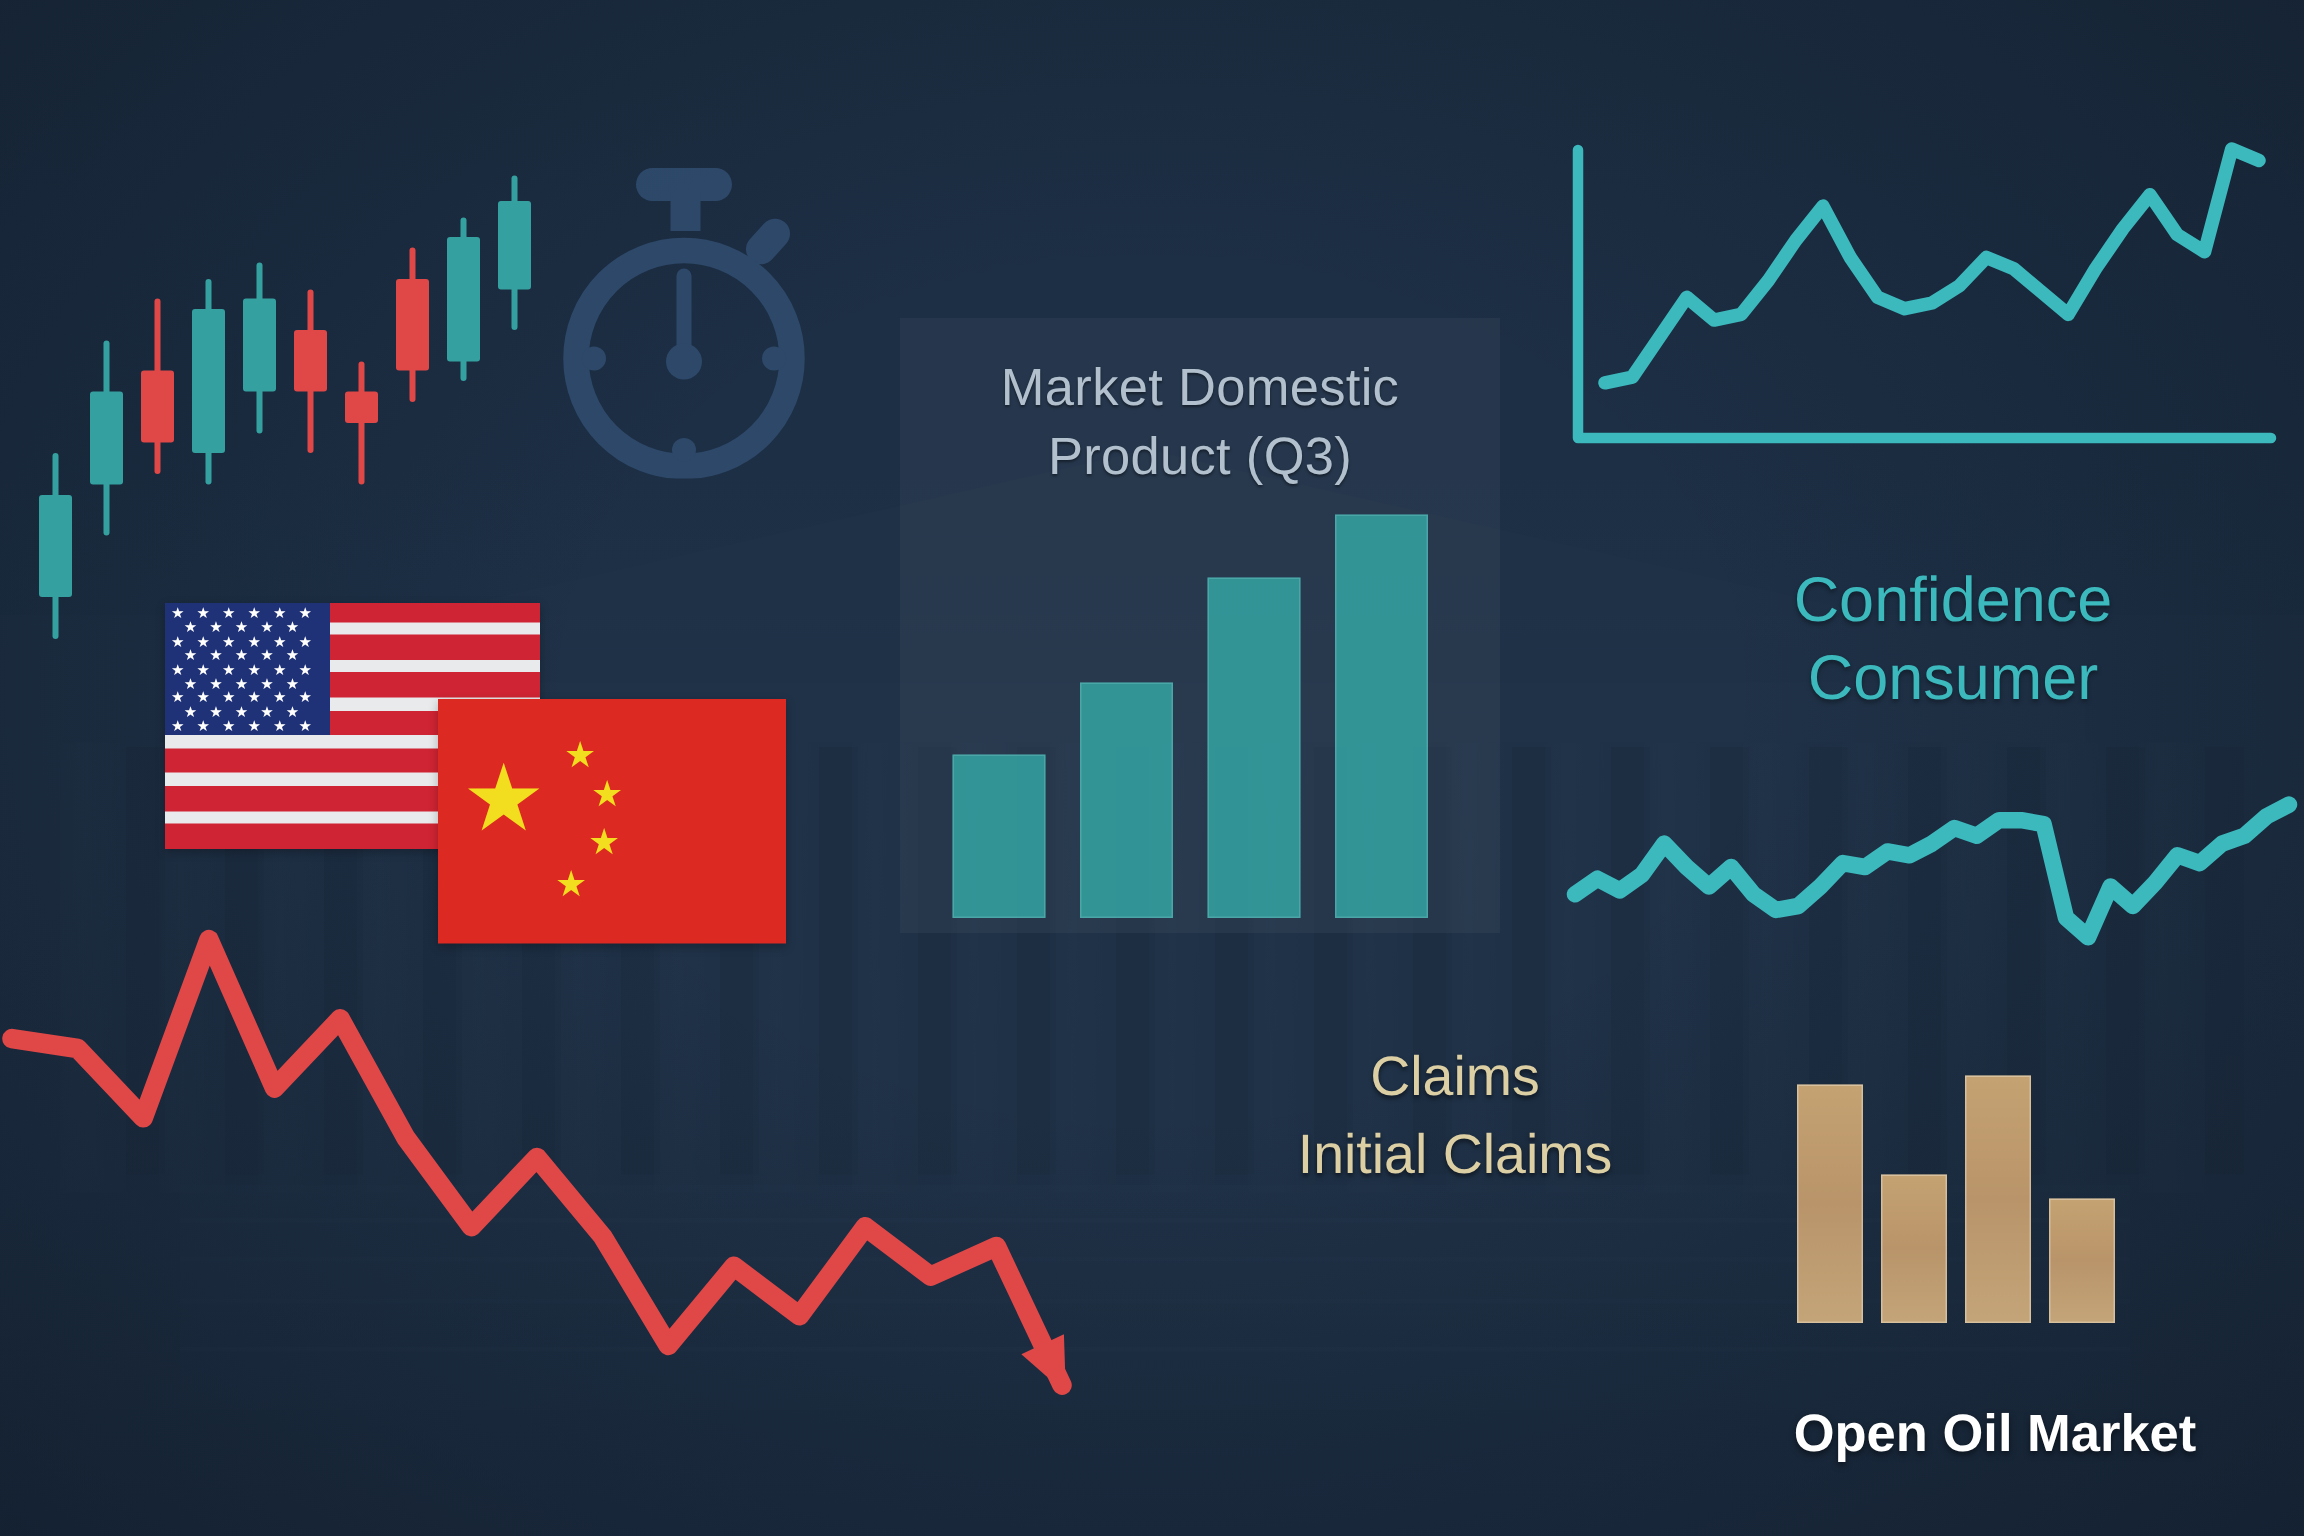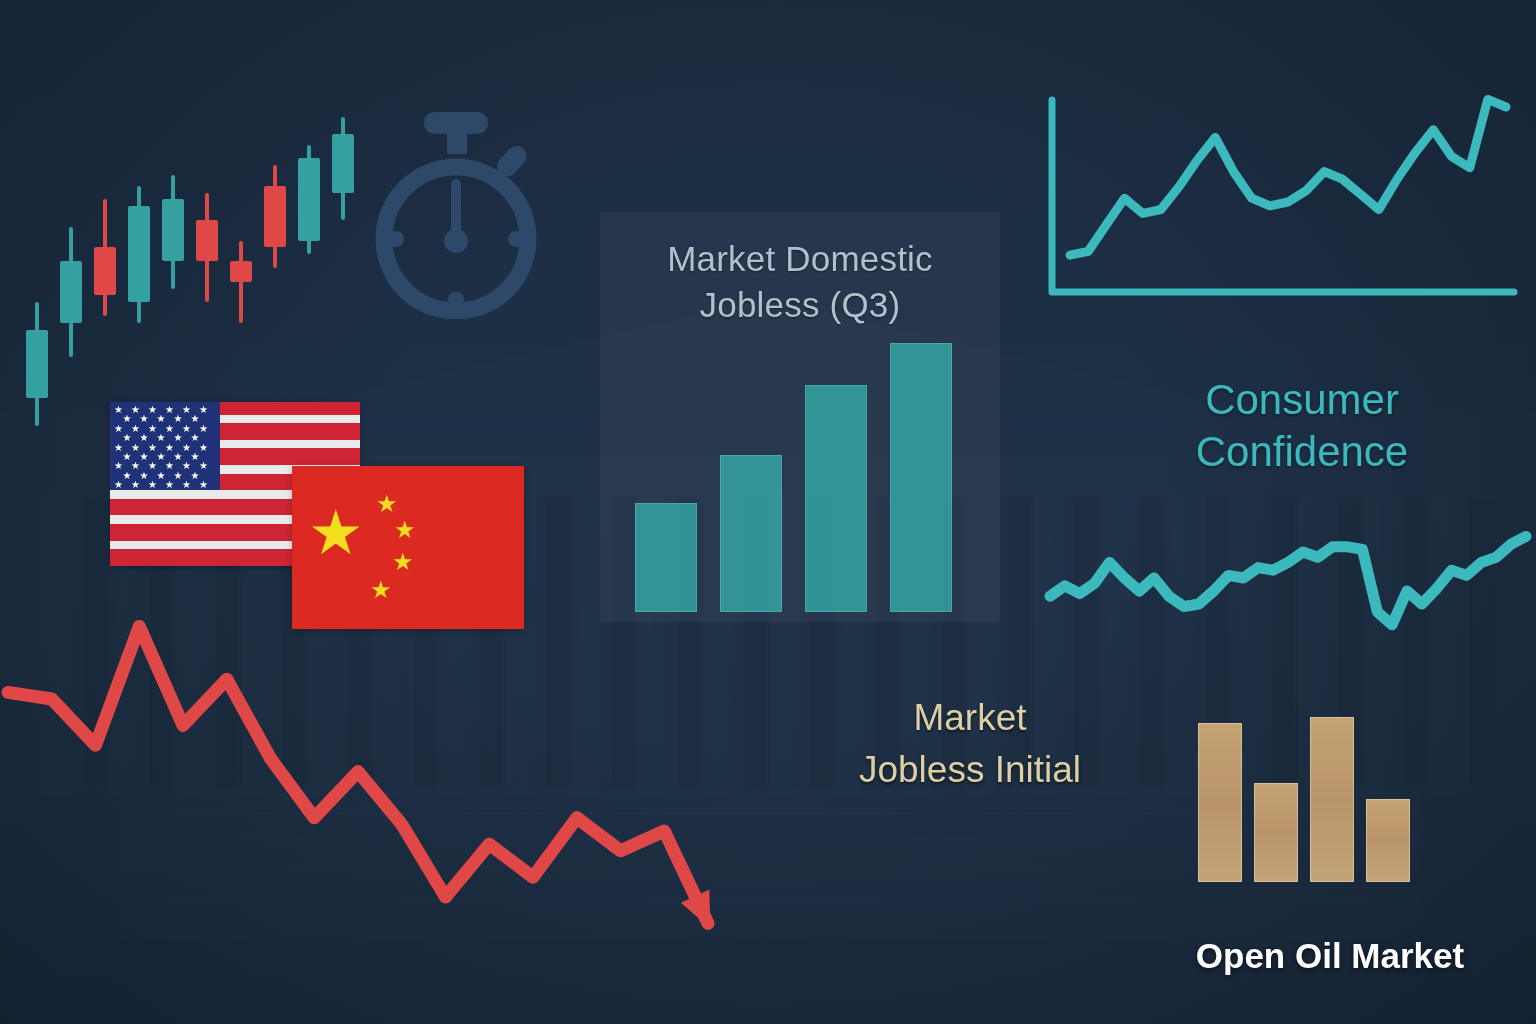--- a/index.html
+++ b/index.html
@@ -253,51 +253,51 @@
     <div class="cn-star" style="left:16px;top:36px;font-size:62px;">★</div>
     <div class="cn-star" style="left:84px;top:26px;font-size:24px;">★</div>
     <div class="cn-star" style="left:102px;top:52px;font-size:24px;">★</div>
     <div class="cn-star" style="left:100px;top:84px;font-size:24px;">★</div>
     <div class="cn-star" style="left:78px;top:112px;font-size:24px;">★</div>
   </div>
 
   <div class="gdp-panel"></div>
   <div class="gdp-title">
     <div>Market Domestic</div>
-    <div>Jobless (Q3)</div>
+    <div>Product (Q3)</div>
   </div>
   <div class="layer" style="left:600px;top:330px;width:400px;height:280px;" id="gdp-bars">
       <div class="gdp-bar" style="left: 35px; top: 173.091px; width: 60px; height: 106.909px;"></div>
       <div class="gdp-bar" style="left: 120px; top: 124.982px; width: 60px; height: 155.018px;"></div>
       <div class="gdp-bar" style="left: 205px; top: 55.4909px; width: 60px; height: 224.509px;"></div>
       <div class="gdp-bar" style="left: 290px; top: 12.7273px; width: 60px; height: 267.273px;"></div>
     </div>
 
   <svg class="layer" style="left:1030px;top:80px;" width="500" height="240" viewBox="0 0 500 240">
     <polyline id="cc-axis" points="22,20 22,212 484,212" fill="none" stroke="#3bb9bd" stroke-width="7" stroke-linecap="round" stroke-linejoin="round"></polyline>
     <polyline id="cc-line" points="40.0,175.2 58.2,171.4 76.3,144.8 94.5,118.2 112.7,133.4 130.8,129.6 149.0,106.8 167.2,80.2 185.3,57.4 203.5,91.6 221.7,118.2 239.8,125.8 258.0,122.0 276.2,110.6 294.3,91.6 312.5,99.2 330.7,114.4 348.8,129.6 367.0,99.2 385.2,72.6 403.3,49.8 421.5,76.4 439.7,87.8 457.8,19.4 476.0,27.0" fill="none" stroke="#3bb9bd" stroke-width="9" stroke-linecap="round" stroke-linejoin="round"></polyline>
   </svg>
 
   <div class="lbl-consumer">
+    <div>Confidence</div>
     <div>Consumer</div>
-    <div>Confidence</div>
   </div>
 
   <svg class="layer" style="left:1040px;top:495px;" width="496" height="160" viewBox="0 0 496 160">
     <polyline id="mi-line" points="10.0,101.2 24.9,90.8 39.8,98.6 54.6,88.2 69.5,67.4 84.4,83.0 99.3,96.0 114.1,83.0 129.0,101.2 143.9,111.6 158.8,109.0 173.6,96.0 188.5,80.4 203.4,83.0 218.3,72.6 233.1,75.2 248.0,67.4 262.9,57.0 277.8,62.2 292.6,51.8 307.5,51.8 322.4,54.4 337.3,116.8 352.1,129.8 367.0,96.0 381.9,109.0 396.8,93.4 411.6,75.2 426.5,80.4 441.4,67.4 456.3,62.2 471.1,49.2 486.0,41.4" fill="none" stroke="#3bb9bd" stroke-width="11" stroke-linecap="round" stroke-linejoin="round"></polyline>
   </svg>
 
   <svg class="layer" style="left:0;top:560px;" width="780" height="400" viewBox="0 0 780 400">
     <polyline id="jc-line" points="8.0,132.4 51.8,139.0 95.5,185.2 139.3,66.4 183.0,165.4 226.8,119.2 270.5,198.4 314.3,257.8 358.0,211.6 401.8,264.4 445.5,337.0 489.3,284.2 533.0,317.2 576.8,257.8 620.5,290.8 664.3,271.0 708.0,363.4" fill="none" stroke="#e04848" stroke-width="13" stroke-linecap="round" stroke-linejoin="round"></polyline>
     <polygon id="jc-arrow" points="710.5676350467619,368.8228452187611 680.9040612826598,342.8619839072479 709.2845072170236,329.42427276408324" fill="#e04848"></polygon>
   </svg>
 
   <div class="lbl-jobless">
-    <div>Market</div>
-    <div>Jobless Initial</div>
+    <div>Claims</div>
+    <div>Initial Claims</div>
   </div>
 
   <div class="layer" style="left:1190px;top:700px;width:230px;height:200px;" id="oil-bars">
       <div class="oil-bar" style="left: 8px; top: 23.4783px; width: 42px; height: 156.522px;"></div>
       <div class="oil-bar" style="left: 64px; top: 82.9565px; width: 42px; height: 97.0435px;"></div>
       <div class="oil-bar" style="left: 120px; top: 17.2174px; width: 42px; height: 162.783px;"></div>
       <div class="oil-bar" style="left: 176px; top: 98.6087px; width: 42px; height: 81.3913px;"></div>
     </div>
 
   <div class="lbl-oil">Open Oil Market</div>

